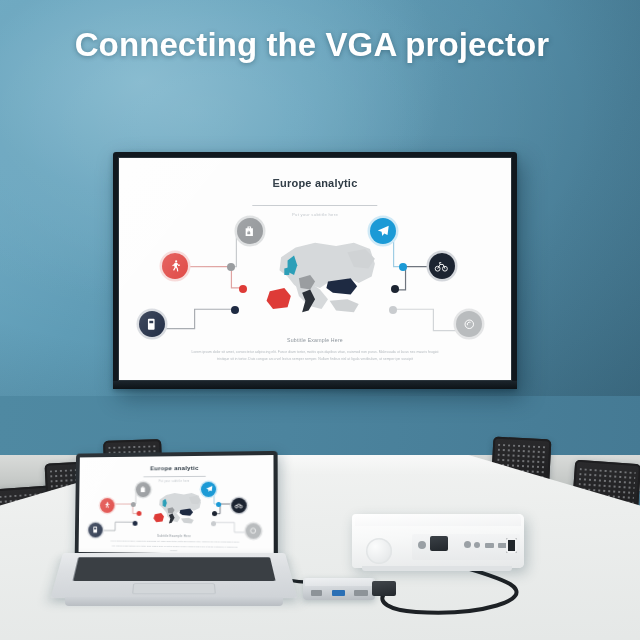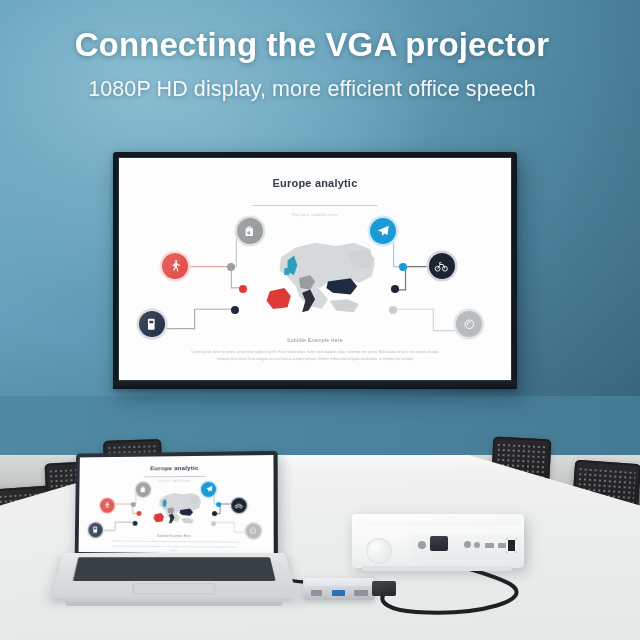--- a/index.html
+++ b/index.html
@@ -265,21 +265,20 @@
 <div id="scene">
 
   <div class="wall">
     <div class="wall-vig"></div>
   </div>
   <div class="wall-lower"></div>
   <div class="floor"></div>
 
   <div class="headline-wrap">
     <div class="headline">Connecting the VGA projector</div>
-    <div class="subheadline">1080P HD display, more efficient office speech</div>
   </div>
 
   <div class="chair" style="left:-4px; top:487px; width:64px; height:62px; transform:rotate(-4deg);">
     <div class="chair-back">
         <div class="mesh"></div>
       </div>
     <div class="chair-rim"></div>
   </div>
   <div class="chair" style="left:46px; top:462px; width:62px; height:58px; transform:rotate(-3deg);">
     <div class="chair-back">

